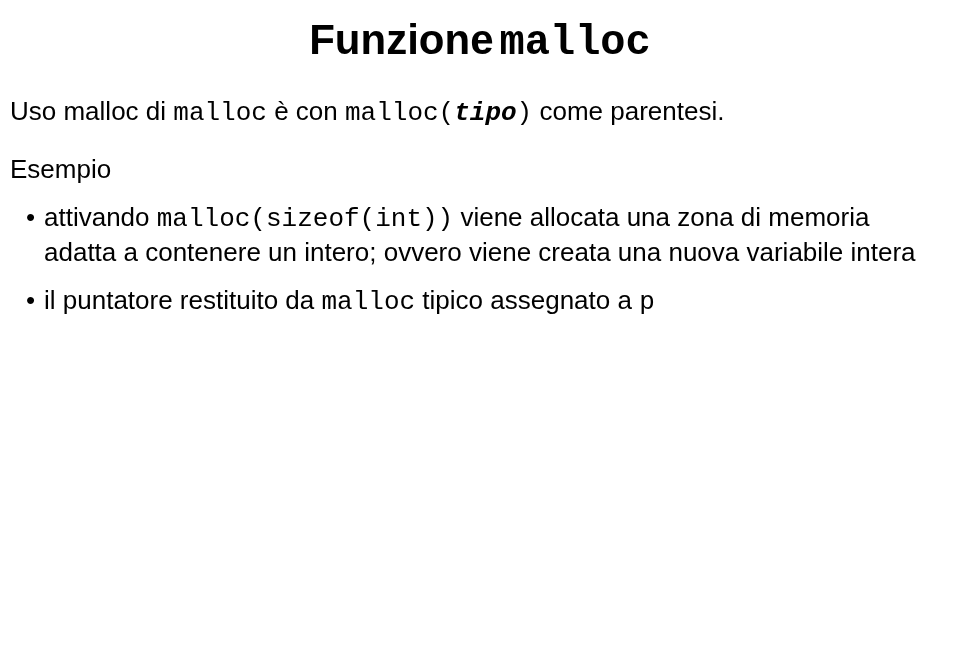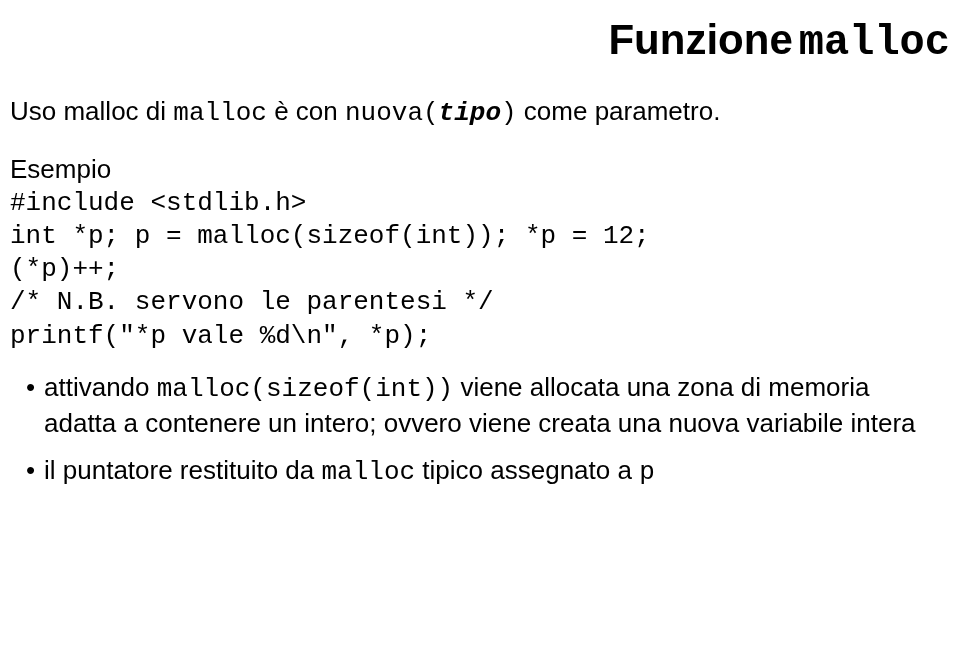--- a/index.html
+++ b/index.html
@@ -10,21 +10,21 @@
       background: #fff;
       font-family: Verdana, Geneva, sans-serif;
       color: #000;
       overflow: hidden;
     }
     .page {
       padding: 16px 10px 10px 10px;
       box-sizing: border-box;
     }
     .title-line {
-      text-align: right;
+      text-align: center;
       margin-bottom: 28px;
     }
     .title-word {
       font-weight: 700;
       font-size: 42px;
     }
     .title-code {
       font-family: "Courier New", Courier, monospace;
       font-weight: 700;
       font-size: 42px;
@@ -81,30 +81,25 @@
 </head>
 <body>
 
 <div class="page">
 
   <div class="title-line">
     <span class="title-word">Funzione</span><span class="title-code">malloc</span>
   </div>
 
   <p class="intro">
-    <span>Uso malloc di </span><span class="mono">malloc</span><span> è con </span><span class="mono">nuova(</span><span class="mono italic">tipo</span><span class="mono">)</span><span> come parametro.</span>
+    <span>Uso malloc di </span><span class="mono">malloc</span><span> è con </span><span class="mono">malloc(</span><span class="mono italic">tipo</span><span class="mono">)</span><span> come parentesi.</span>
   </p>
 
   <p class="example-label">Esempio</p>
 
-  <pre class="codeblock">#include &lt;stdlib.h&gt;
-int *p; p = malloc(sizeof(int)); *p = 12;
-(*p)++;
-/* N.B. servono le parentesi */
-printf("*p vale %d\n", *p);</pre>
 
   <ul class="bullets">
     <li>
       <span>attivando </span><span class="mono">malloc(sizeof(int))</span><span> viene allocata una zona di memoria adatta a contenere un intero; ovvero viene creata una nuova variabile intera</span>
     </li>
     <li>
       <span>il puntatore restituito da </span><span class="mono">malloc</span><span> tipico assegnato a </span><span class="mono">p</span>
     </li>
   </ul>
 

